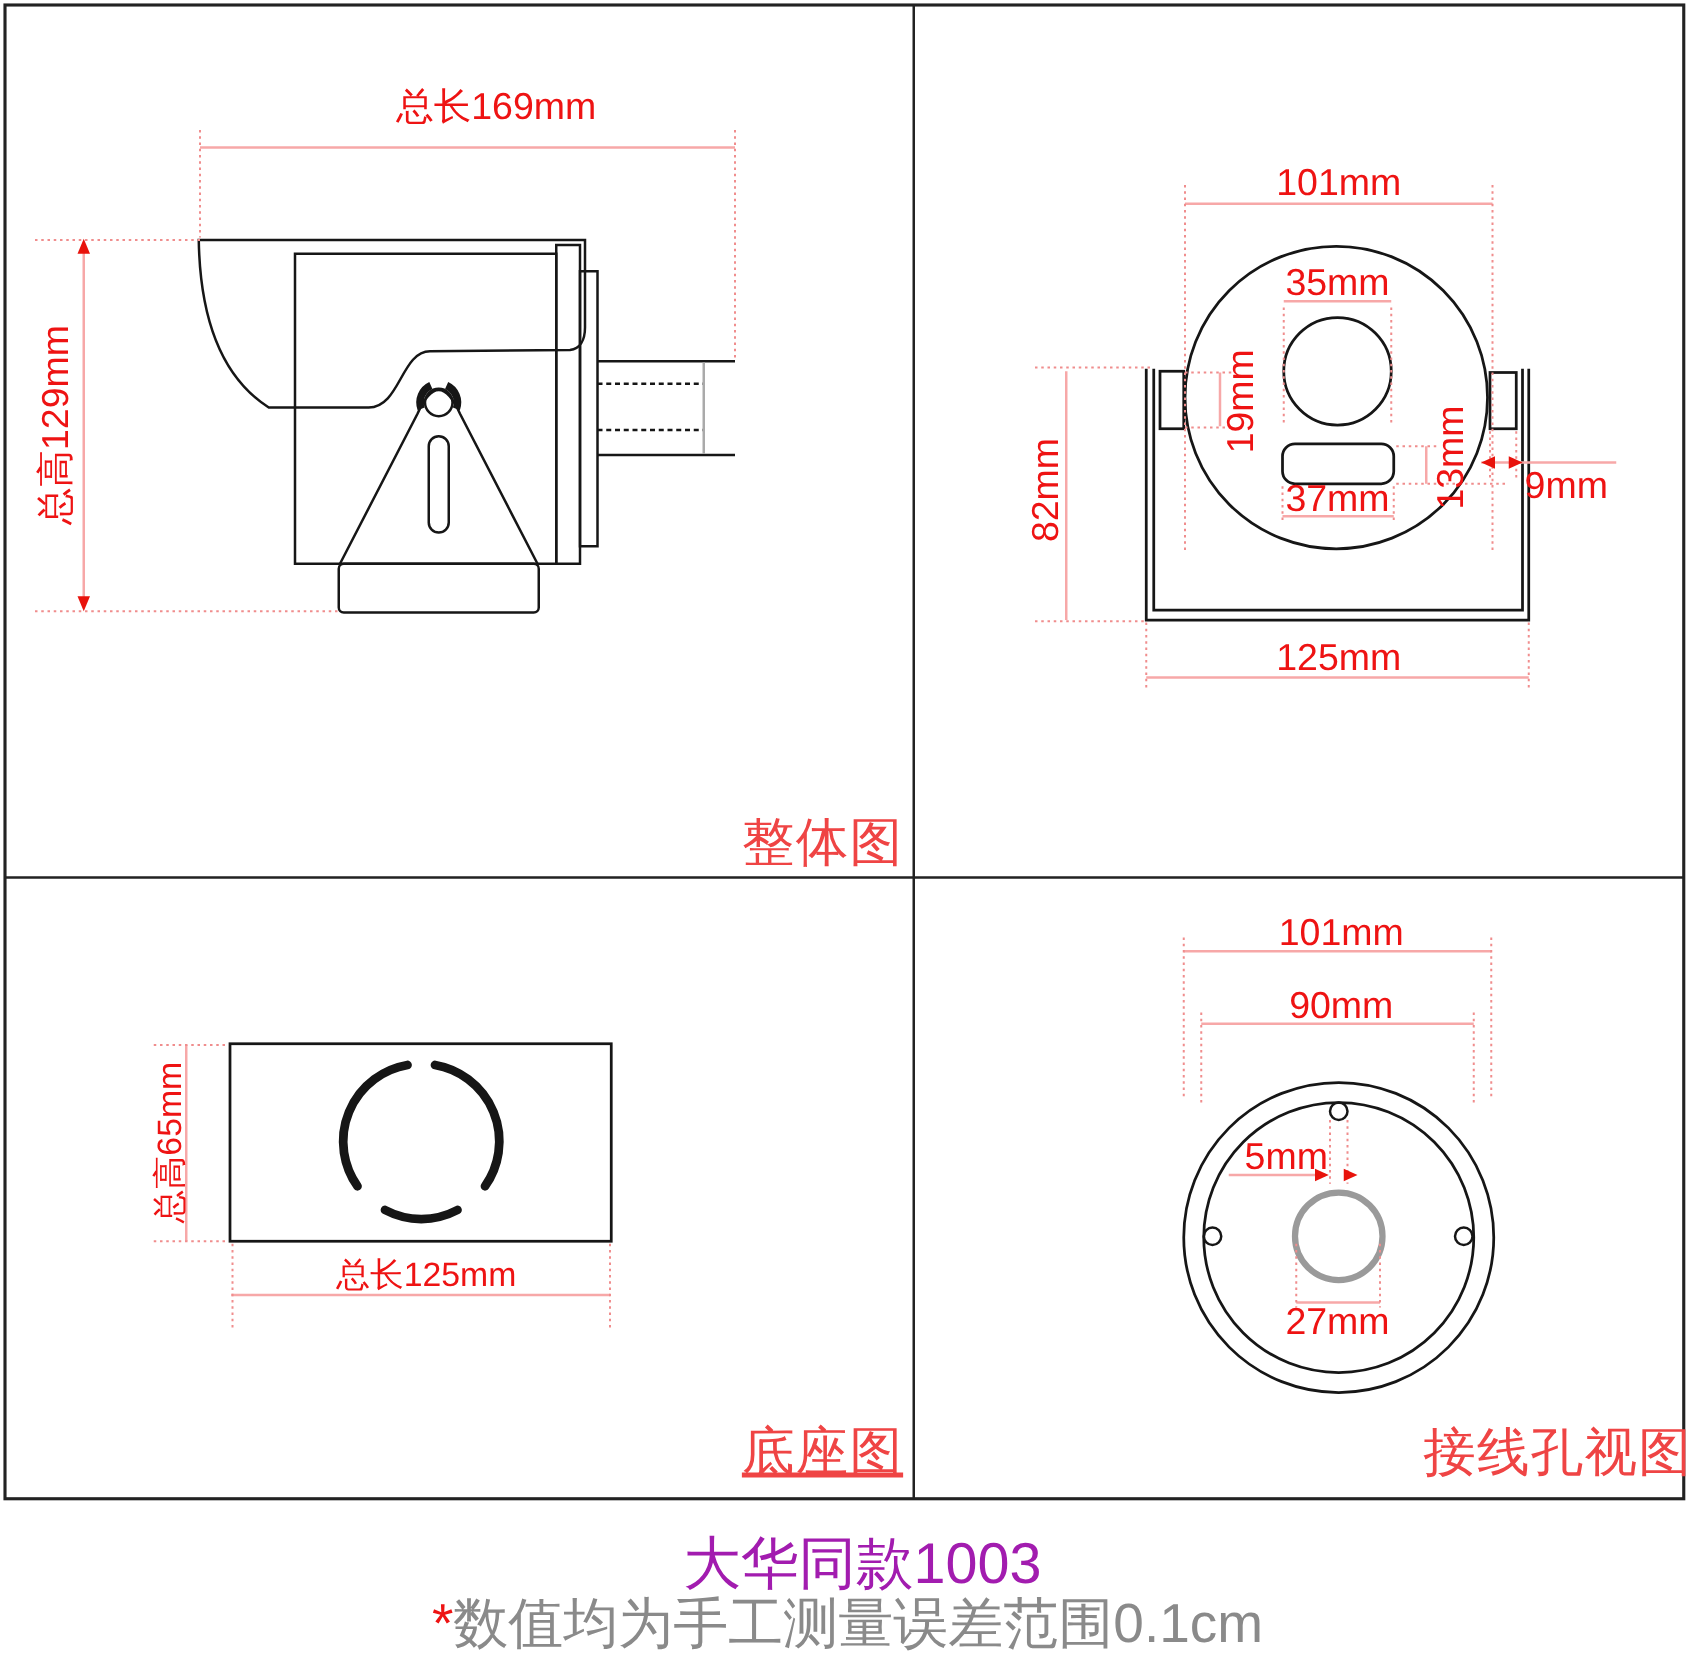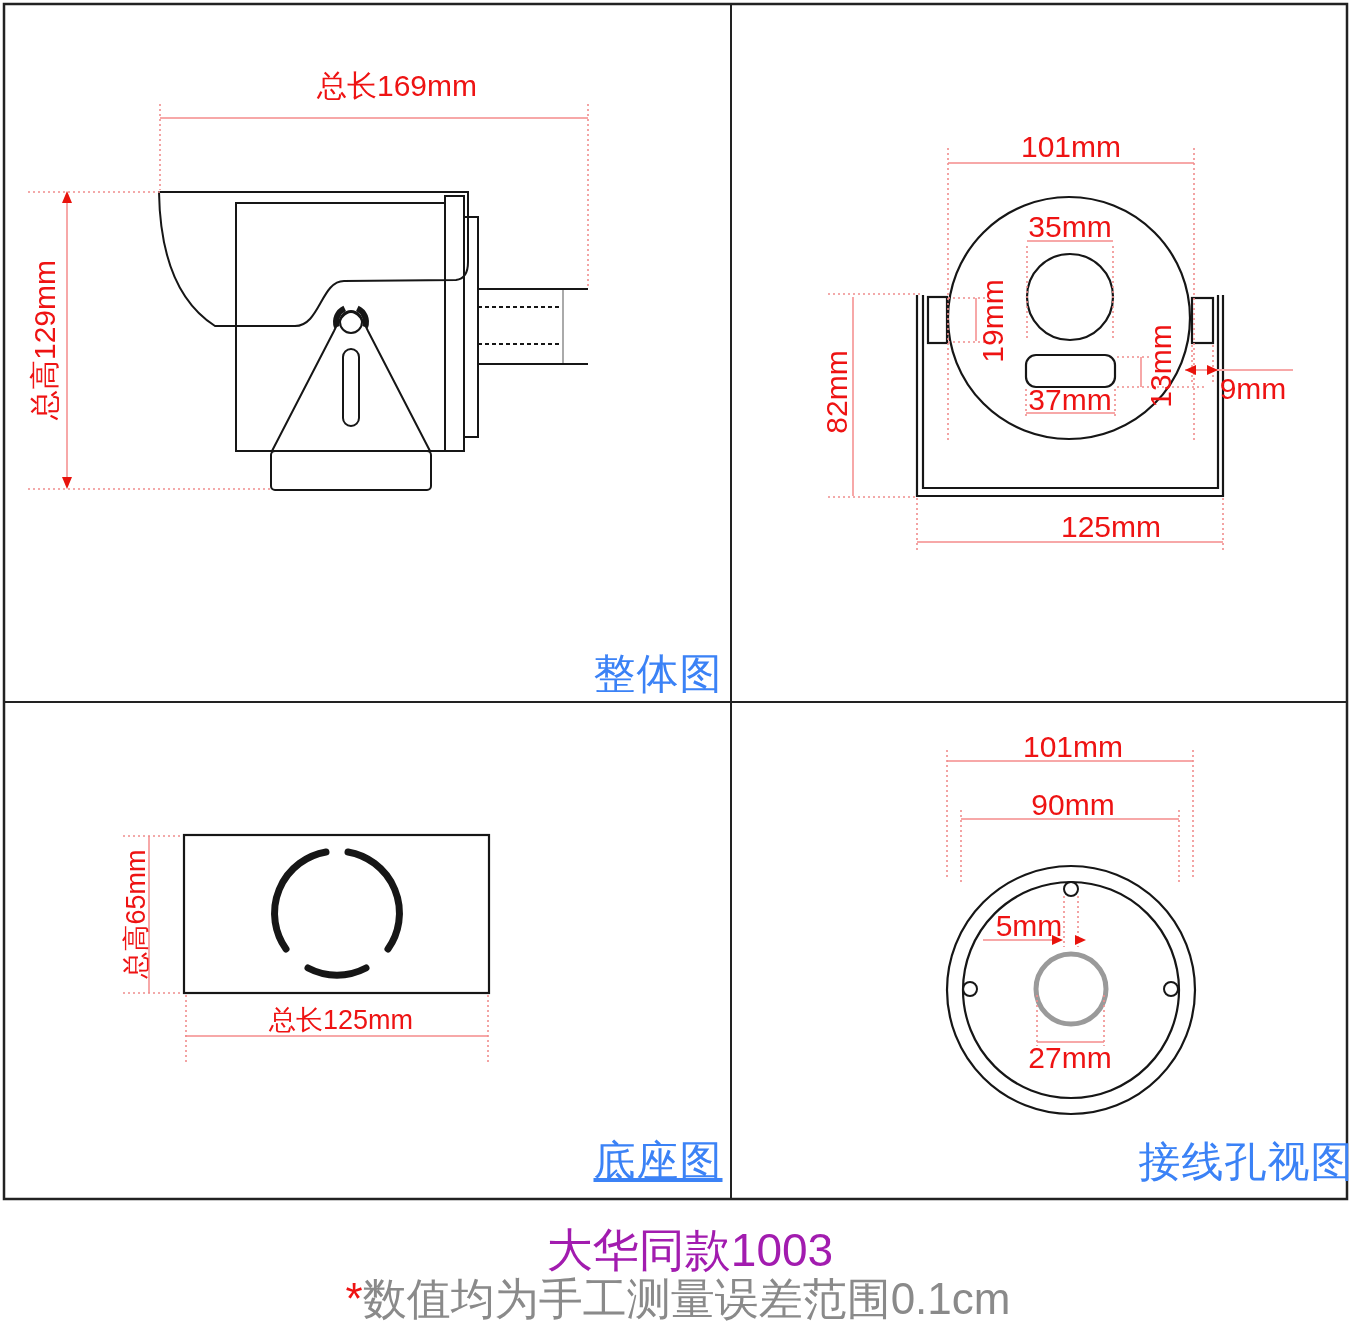--- a/index.html
+++ b/index.html
@@ -3,21 +3,21 @@
 <meta charset="utf-8">
 <style>
   html,body{margin:0;padding:0;background:#fff;}
   .screen{position:relative;width:1351px;height:1329px;background:#fff;overflow:hidden;
           font-family:"Liberation Sans","DejaVu Sans",sans-serif;}
   svg.art{position:absolute;left:0;top:0;}
   .txt{position:absolute;white-space:nowrap;transform:translate(-50%,-50%);}
   .dim{color:#ee1313;font-size:30px;font-weight:400;}
   .dim.small{font-size:27px;}
   .vert{transform:translate(-50%,-50%) rotate(-90deg);}
-  .plabel{color:#3b82f6;font-size:42px;letter-spacing:1px;}
+  .plabel{color:#ef4444;font-size:42px;letter-spacing:1px;}
   .cap-title{color:#a21caf;font-size:46px;}
   .cap-note{font-size:44px;color:#8a8a8a;}
   .cap-note .star{color:#ee1313;}
 </style>
 </head>
 <body>
 
 <div class="screen">
 
   <svg class="art" width="1351" height="1329" viewBox="0 0 1351 1329">
@@ -156,21 +156,21 @@
   <div class="txt dim vert" style="left:45px;top:340px;">总高129mm</div>
   <div class="txt plabel" style="left:658px;top:674px;">整体图</div>
 
   <div class="txt dim" style="left:1071px;top:147px;">101mm</div>
   <div class="txt dim" style="left:1070px;top:227px;">35mm</div>
   <div class="txt dim vert" style="left:993px;top:321px;">19mm</div>
   <div class="txt dim vert" style="left:1161px;top:366px;">13mm</div>
   <div class="txt dim" style="left:1253px;top:357px;margin-top:32px;">9mm</div>
   <div class="txt dim" style="left:1070px;top:400px;">37mm</div>
   <div class="txt dim vert" style="left:837px;top:392px;">82mm</div>
-  <div class="txt dim" style="left:1071px;top:527px;margin-left:40px;">125mm</div>
+  <div class="txt dim" style="left:1071px;top:527px;">125mm</div>
 
   <div class="txt dim small vert" style="left:136px;top:914px;">总高65mm</div>
   <div class="txt dim small" style="left:341px;top:1020px;">总长125mm</div>
   <div class="txt plabel" style="left:658px;top:1161px;text-decoration:underline;">底座图</div>
 
   <div class="txt dim" style="left:1073px;top:747px;">101mm</div>
   <div class="txt dim" style="left:1073px;top:805px;">90mm</div>
   <div class="txt dim" style="left:1029px;top:926px;">5mm</div>
   <div class="txt dim" style="left:1070px;top:1058px;">27mm</div>
   <div class="txt plabel" style="left:1246px;top:1162px;">接线孔视图</div>

